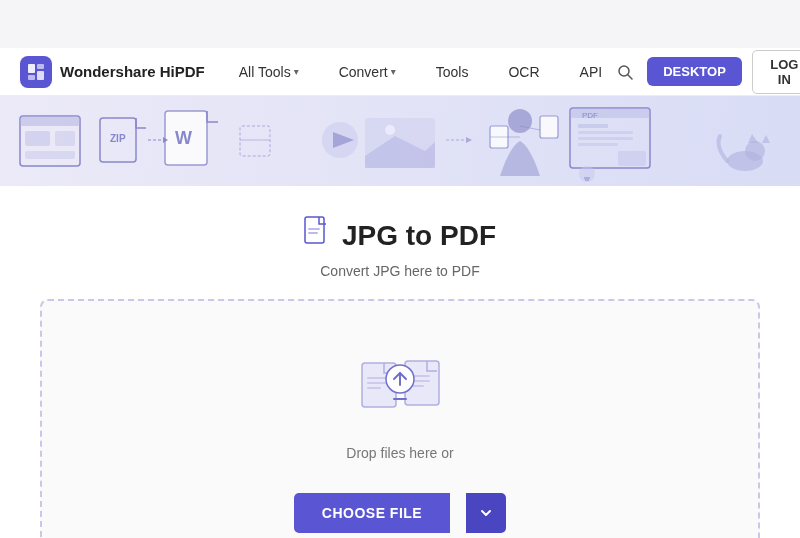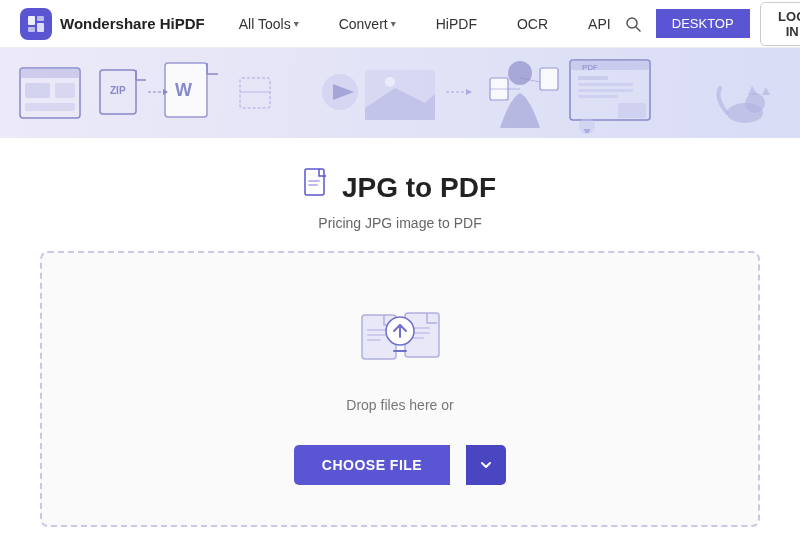--- a/index.html
+++ b/index.html
@@ -5,21 +5,21 @@
     * { margin: 0; padding: 0; box-sizing: border-box; }
     body { font-family: -apple-system, BlinkMacSystemFont, 'Segoe UI', sans-serif; background: #f5f5f7; width: 800px; height: 538px; overflow: hidden; }
 
     
     .navbar {
       display: flex; align-items: center;
       background: #fff;
       padding: 0 20px;
       height: 48px;
       border-bottom: 1px solid #eee;
-      position: relative; z-index: 10;
+      position: relative; z-index: 10; margin-top: 48px;
     }
     .logo-area { display: flex; align-items: center; gap: 8px; margin-right: 24px; }
     .logo-icon {
       width: 32px; height: 32px; background: #5a55d2;
       border-radius: 8px; display: flex; align-items: center; justify-content: center;
     }
     .logo-icon svg { width: 20px; height: 20px; }
     .logo-text { font-size: 15px; font-weight: 700; color: #222; white-space: nowrap; }
     .nav-links { display: flex; align-items: center; gap: 20px; flex: 1; }
     .nav-item {
@@ -28,21 +28,21 @@
       border-radius: 4px; white-space: nowrap;
     }
     .nav-chevron { font-size: 10px; color: #666; }
     .nav-right { display: flex; align-items: center; gap: 10px; }
     .search-icon-btn {
       width: 32px; height: 32px; display: flex; align-items: center; justify-content: center;
       cursor: pointer; color: #555; font-size: 16px;
     }
     .desktop-btn {
       background: #5a55d2; color: #fff; border: none;
-      padding: 7px 16px; border-radius: 0; font-size: 13px; font-weight: 400;
+      padding: 7px 16px; border-radius: 6px; font-size: 13px; font-weight: 700;
       cursor: pointer;
     }
     .login-btn {
       background: #fff; color: #333; border: 1.5px solid #ccc;
       padding: 6px 14px; border-radius: 5px; font-size: 13px; font-weight: 600;
       cursor: pointer;
     }
 
     
     .banner {
@@ -110,21 +110,21 @@
   <div class="nav-links">
     <div class="nav-item">
       <span>All Tools</span>
       <span class="nav-chevron">▾</span>
     </div>
     <div class="nav-item">
       <span>Convert</span>
       <span class="nav-chevron">▾</span>
     </div>
     <div class="nav-item">
-      <span>HiPDF</span>
+      <span>Tools</span>
     </div>
     <div class="nav-item">
       <span>OCR</span>
     </div>
     <div class="nav-item">
       <span>API</span>
     </div>
   </div>
   <div class="nav-right">
     <div class="search-icon-btn">
@@ -216,21 +216,21 @@
     <span class="file-icon">
       <svg width="28" height="32" viewBox="0 0 28 32" fill="none" xmlns="http://www.w3.org/2000/svg">
         <rect x="1" y="1" width="19" height="26" rx="2" fill="white" stroke="#5a55d2" stroke-width="1.5"></rect>
         <polyline points="15,1 15,8 22,8" fill="none" stroke="#5a55d2" stroke-width="1.5"></polyline>
         <rect x="4" y="12" width="12" height="2" rx="1" fill="#5a55d2" opacity="0.4"></rect>
         <rect x="4" y="16" width="10" height="2" rx="1" fill="#5a55d2" opacity="0.4"></rect>
       </svg>
     </span>
     <h1 class="page-title">JPG to PDF</h1>
   </div>
-  <p class="page-subtitle">Pricing JPG image to PDF</p>
+  <p class="page-subtitle">Convert JPG here to PDF</p>
 
   <div class="dropzone">
     <div class="upload-illustration">
       
       <svg width="100" height="80" viewBox="0 0 100 80" fill="none" xmlns="http://www.w3.org/2000/svg">
 
         <rect x="55" y="20" width="34" height="44" rx="3" fill="#e8e8f8" stroke="#b0aee0" stroke-width="1.5"></rect>
         <polyline points="77,20 77,30 87,30" fill="none" stroke="#b0aee0" stroke-width="1.5"></polyline>
         <rect x="60" y="34" width="20" height="2" rx="1" fill="#b0aee0" opacity="0.5"></rect>
         <rect x="60" y="39" width="20" height="2" rx="1" fill="#b0aee0" opacity="0.5"></rect>

